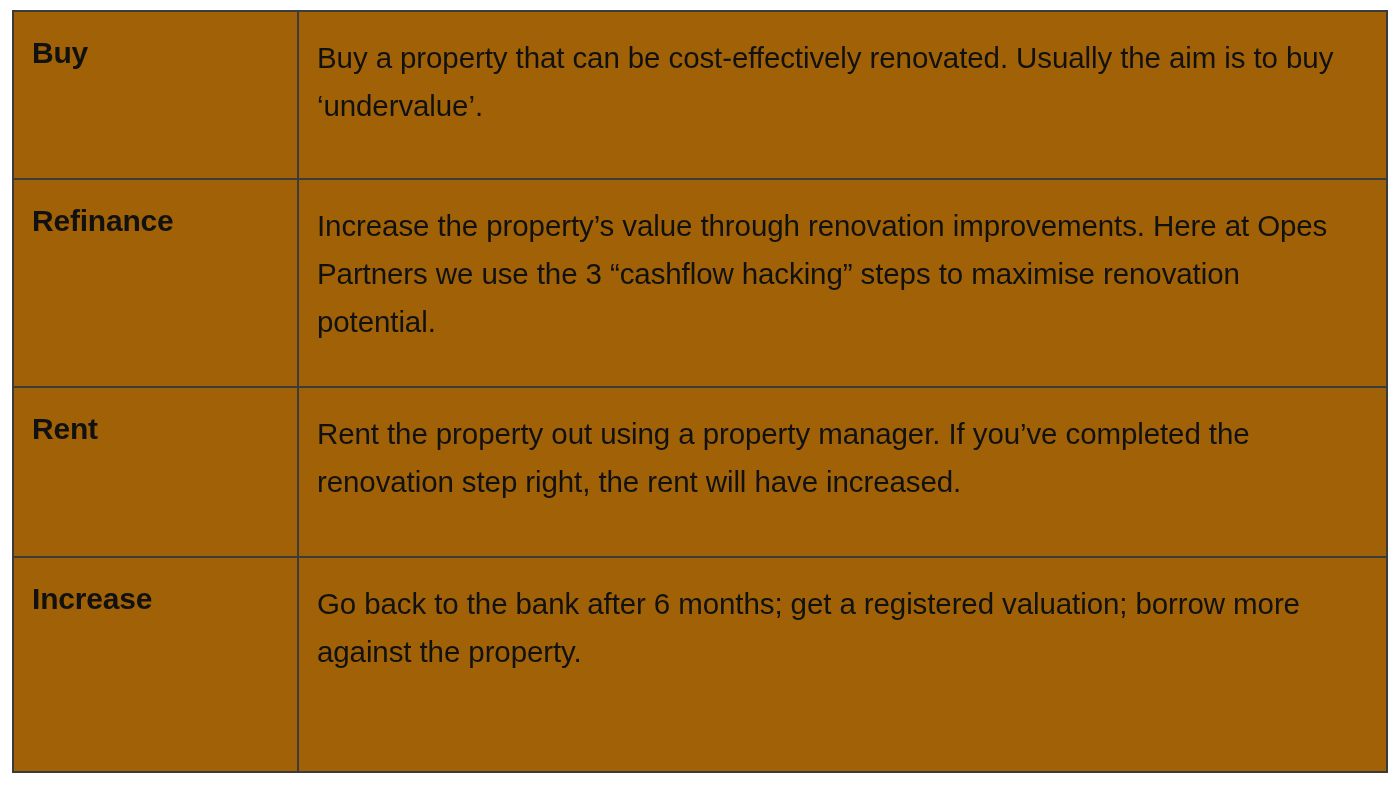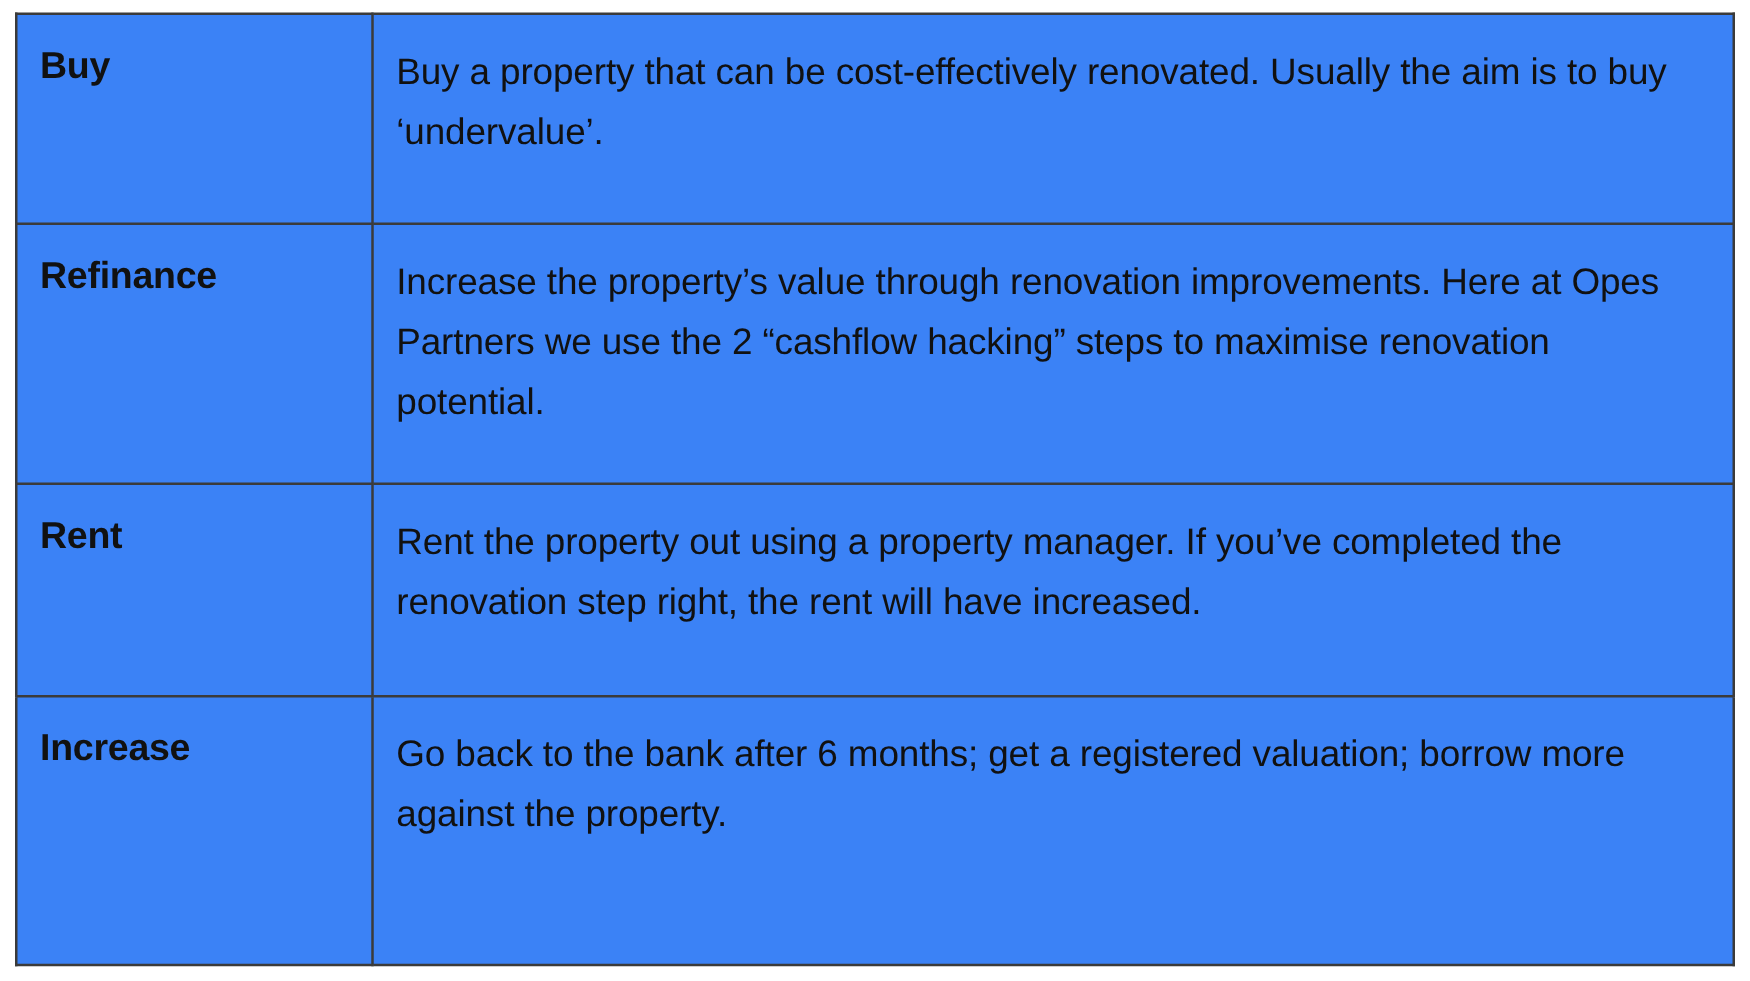--- a/index.html
+++ b/index.html
@@ -32,21 +32,21 @@
   }
 
   table.strategy-table,
   table.strategy-table td {
     border: 2px solid #3b3b3b;
   }
 
   table.strategy-table td {
     vertical-align: top;
     box-sizing: border-box;
-    background: #3b82f6;
+    background: #a16207;
   }
 
   td.step-label-cell {
     width: 285px;
     padding: 22px 0 0 18px;
   }
 
   td.step-desc-cell {
     padding: 22px 30px 0 18px;
   }
@@ -88,21 +88,21 @@
         <td class="step-desc-cell">
           <div class="step-desc">Buy a property that can be cost-effectively renovated. Usually the aim is to buy ‘undervalue’.</div>
         </td>
       </tr>
 
       <tr class="row-1">
         <td class="step-label-cell">
           <div class="step-label">Refinance</div>
         </td>
         <td class="step-desc-cell">
-          <div class="step-desc">Increase the property’s value through renovation improvements. Here at Opes Partners we use the 2 “cashflow hacking” steps to maximise renovation potential.</div>
+          <div class="step-desc">Increase the property’s value through renovation improvements. Here at Opes Partners we use the 3 “cashflow hacking” steps to maximise renovation potential.</div>
         </td>
       </tr>
 
       <tr class="row-2">
         <td class="step-label-cell">
           <div class="step-label">Rent</div>
         </td>
         <td class="step-desc-cell">
           <div class="step-desc">Rent the property out using a property manager. If you’ve completed the renovation step right, the rent will have increased.</div>
         </td>

